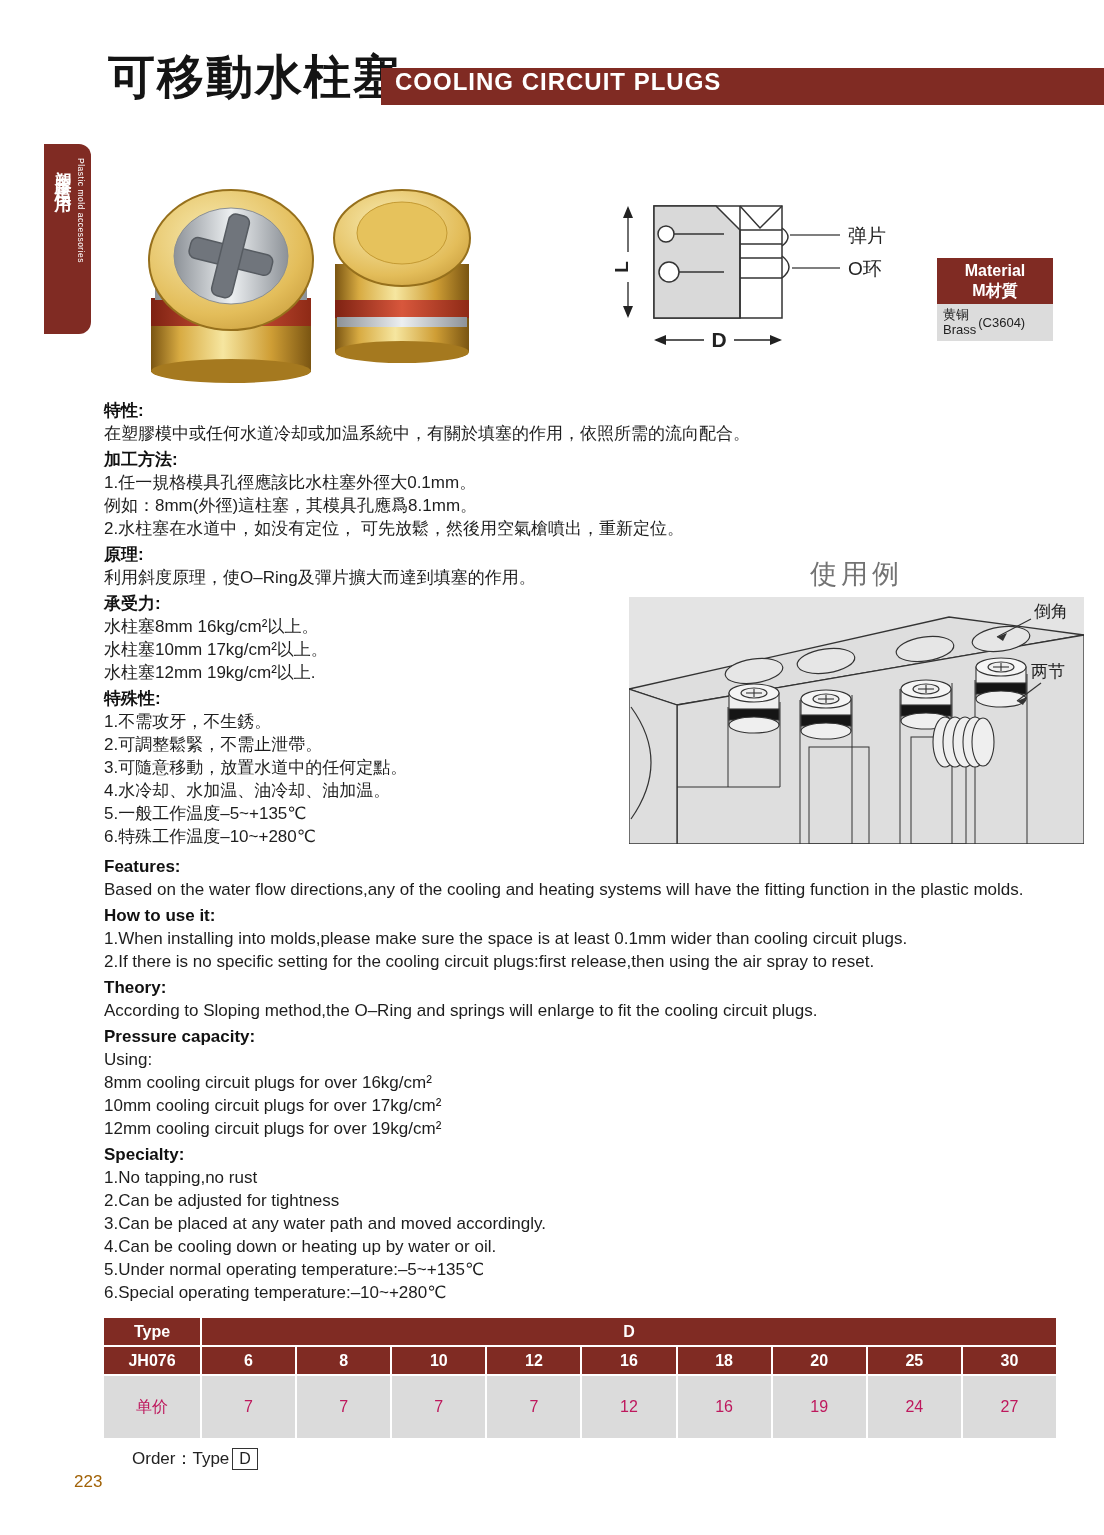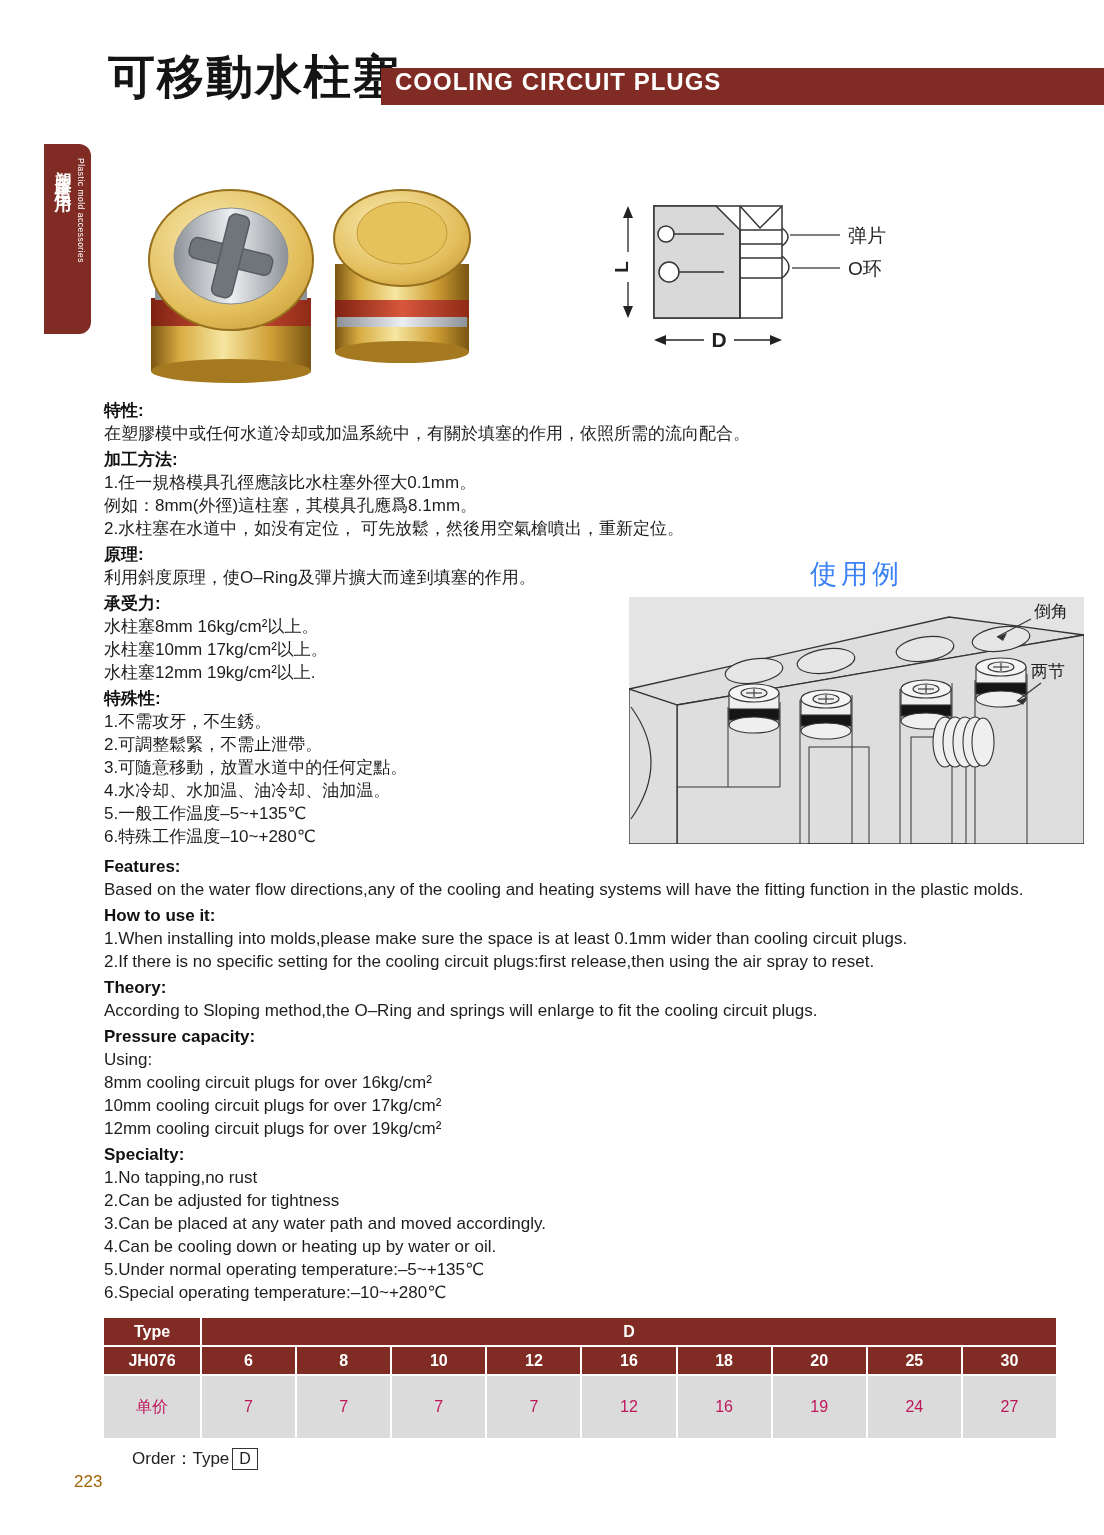--- a/index.html
+++ b/index.html
@@ -45,21 +45,21 @@
   .material-names { font-size:13px; line-height:15px; color:#222; }
   .material-grade { font-size:13px; color:#222; margin-left:2px; }
   
   .txt { position:absolute; left:60px; font-size:17px; color:#1d1d1d; }
   .txt-zh { top:396px; width:740px; }
   .txt-en { top:852px; width:1020px; }
   .txt .h { font-weight:bold; line-height:23px; margin-top:3px; color:#111; }
   .txt .l { line-height:23px; }
   
   .usage-title { position:absolute; left:585px; top:556px; width:455px; text-align:center;
-                 font-size:27px; color:#3b82f6; letter-spacing:4px; }
+                 font-size:27px; color:#737373; letter-spacing:4px; }
   .usage-svg { position:absolute; left:585px; top:597px; }
   
   .spec-table {
     position:absolute; left:60px; top:1318px; width:952px;
     display:grid; grid-template-columns:96px repeat(9,1fr);
     grid-template-rows:27px 27px 62px; gap:2px; background:#fff;
   }
   .spec-table .hc {
     background:#802B23; color:#fff; font-weight:bold; font-size:16px;
     display:flex; align-items:center; justify-content:center;
@@ -175,20 +175,33 @@
     <polygon points="42,150 54,145 54,155" fill="#222"></polygon>
     <polygon points="170,150 158,145 158,155" fill="#222"></polygon>
     <text x="107" y="157" font-size="21" font-weight="bold" fill="#222" text-anchor="middle">D</text>
 
     <line x1="178" y1="45" x2="228" y2="45" stroke="#555" stroke-width="1.3"></line>
     <text x="236" y="52" font-size="19" fill="#222">弹片</text>
     <line x1="180" y1="78" x2="228" y2="78" stroke="#555" stroke-width="1.3"></line>
     <text x="236" y="85" font-size="19" fill="#222">O环</text>
   </svg>
 
+  <div class="material-box">
+    <div class="material-head">
+      <div>Material</div>
+      <div>M材質</div>
+    </div>
+    <div class="material-body">
+      <div class="material-names">
+        <div>黄铜</div>
+        <div>Brass</div>
+      </div>
+      <span class="material-grade">(C3604)</span>
+    </div>
+  </div>
 
   <div class="txt txt-zh">
     <div class="h">特性:</div>
     <div class="l">在塑膠模中或任何水道冷却或加温系統中，有關於填塞的作用，依照所需的流向配合。</div>
     <div class="h">加工方法:</div>
     <div class="l">1.任一規格模具孔徑應該比水柱塞外徑大0.1mm。</div>
     <div class="l">例如：8mm(外徑)這柱塞，其模具孔應爲8.1mm。</div>
     <div class="l">2.水柱塞在水道中，如没有定位， 可先放鬆，然後用空氣槍噴出，重新定位。</div>
     <div class="h">原理:</div>
     <div class="l">利用斜度原理，使O–Ring及彈片擴大而達到填塞的作用。</div>

